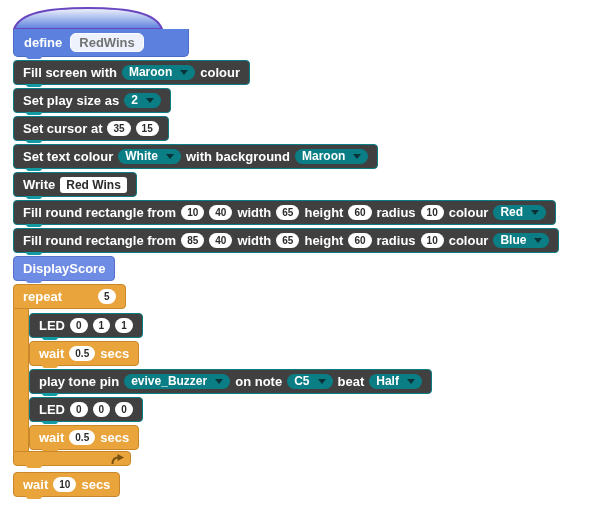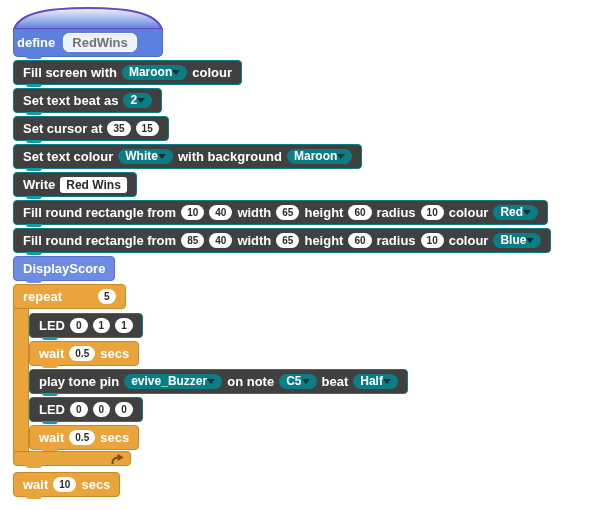--- a/index.html
+++ b/index.html
@@ -52,43 +52,43 @@
     text-align: right;
   }
   .field {
     display: inline-block;
     background: #ffffff; color: #2b2b2b;
     border-radius: 3px;
     padding: 0 6px;
     font-size: 12px; line-height: 16px; font-weight: bold;
   }
   .dd {
-    display: inline-flex; align-items: center; gap: 0;
+    display: inline-flex; align-items: center; gap: 8px;
     border-radius: 9px;
     padding: 0 7px;
     font-size: 12px; line-height: 15px; font-weight: bold;
     color: #ffffff;
     cursor: default;
   }
   .b-teal .dd { background: #0b7d85; }
   .dd-arrow {
     width: 0; height: 0;
     border-left: 4px solid transparent;
     border-right: 4px solid transparent;
     border-top: 5px solid #0a3237;
   }
 
   
   .define-wrap { display: inline-block; vertical-align: top; }
   .hat-svg { display: block; }
   .define-body {
     position: relative;
     display: flex; align-items: center; gap: 8px;
-    width: 150px;
-    padding: 4px 3px;
+    width: 176px;
+    padding: 4px 10px;
     background: #5b80dd;
     border: 1px solid #4a6cc8;
     border-top: none;
     border-radius: 0 0 5px 5px;
     color: #fff; font-weight: bold; font-size: 13px;
   }
   .define-body::after {
     content: ""; position: absolute; bottom: -3px; left: 12px;
     width: 16px; height: 3px; border-radius: 0 0 3px 3px; background: #5b80dd;
   }
@@ -158,21 +158,21 @@
       <span class="dd">
         <span>Maroon</span>
         <span class="dd-arrow"></span>
       </span>
       <span>colour</span>
     </div>
   </div>
 
   <div class="row">
     <div class="block b-teal">
-      <span>Set text beat as</span>
+      <span>Set play size as</span>
       <span class="dd">
         <span>2</span>
         <span class="dd-arrow"></span>
       </span>
     </div>
   </div>
 
   <div class="row">
     <div class="block b-teal">
       <span>Set cursor at</span>

